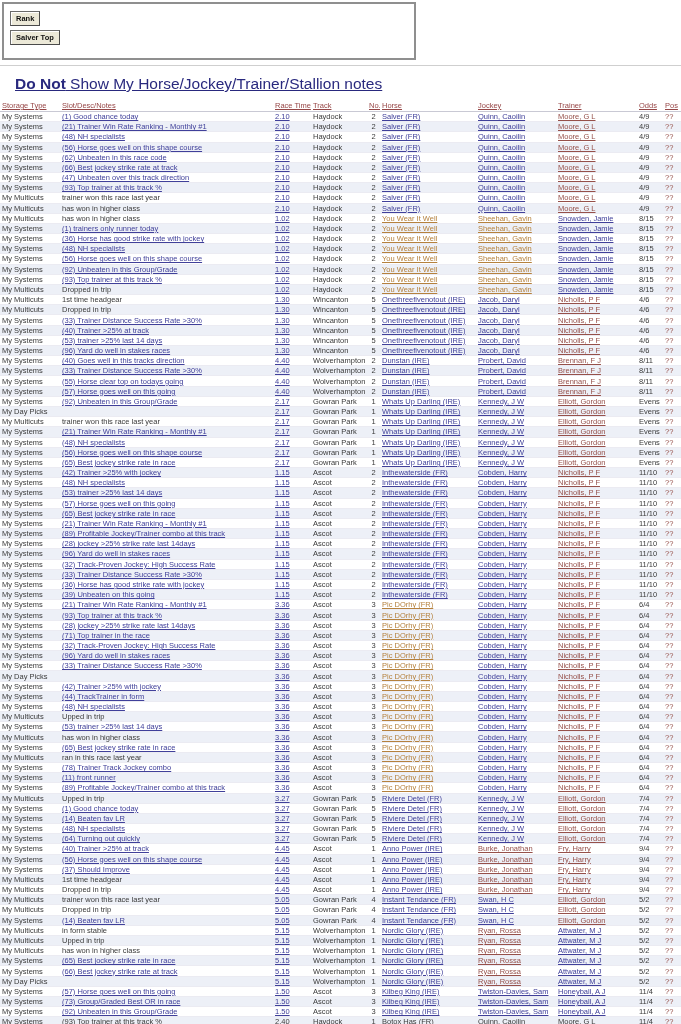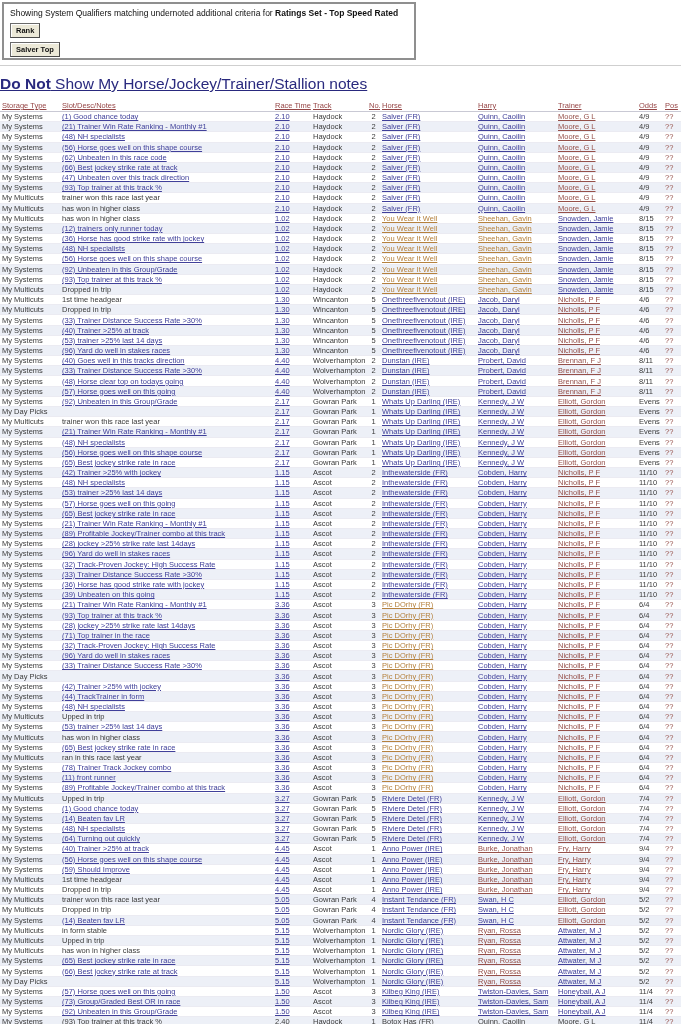--- a/index.html
+++ b/index.html
@@ -15,21 +15,21 @@
   .panel-msg b{font-weight:bold;}
   .btn{
     display:block;background:#ece9d8;color:#111;
     border:1px solid #6a6a6a;border-right-color:#4a4a4a;border-bottom-color:#4a4a4a;
     box-shadow:inset 1px 1px 0 #fff;
     font-weight:bold;font-size:7.5px;padding:2px 5px;margin-top:4px;
     font-family:"Liberation Sans",sans-serif;cursor:pointer;
   }
   .rule{border:0;border-top:1px solid #cfcfcf;margin:5px 0 0 0;}
   .notes-link{
-    display:inline-block;margin:9px 0 7px 0;
+    display:inline-block;margin:9px 0 7px 15px;
     font-size:15.5px;color:#29297e;text-decoration:underline;cursor:pointer;
   }
   .notes-link b{font-weight:bold;}
   table{width:681px;border-collapse:collapse;table-layout:fixed;font-size:7.5px;}
   thead th{
     text-align:left;font-weight:normal;text-decoration:underline;
     padding:1px 2px;white-space:nowrap;overflow:hidden;cursor:pointer;
   }
   thead tr{border-bottom:1px solid #c9c9d4;}
   tbody tr{height:10.18px;}
@@ -44,21 +44,20 @@
   col.c-track{width:56px;} col.c-no{width:13px;} col.c-horse{width:96px;}
   col.c-jockey{width:80px;} col.c-trainer{width:81px;} col.c-odds{width:26px;}
   col.c-pos{width:18px;}
 </style>
 </head>
 <body>
 
 
 
 <div class="panel">
-  <div class="panel-msg"><span>Showing System Qualifiers matching undernoted additional criteria for </span><b>Ratings Set - Top Speed Rated</b></div>
   <button class="btn">Rank</button>
   <button class="btn">Salver Top</button>
 </div>
 
 <hr class="rule">
 
 <a class="notes-link" style="color: rgb(41, 41, 126);"><b>Do Not</b><span> Show My Horse/Jockey/Trainer/Stallion notes</span></a>
 
 <table>
   <colgroup>
@@ -74,21 +73,21 @@
       <col class="c-pos">
   </colgroup>
   <thead>
     <tr id="head-row">
         <th style="color: rgb(150, 70, 70);">Storage Type</th>
         <th style="color: rgb(150, 70, 70);">Slot/Desc/Notes</th>
         <th style="color: rgb(150, 70, 70);">Race Time</th>
         <th style="color: rgb(150, 70, 70);">Track</th>
         <th style="color: rgb(150, 70, 70);">No.</th>
         <th style="color: rgb(150, 70, 70);">Horse</th>
-        <th style="color: rgb(150, 70, 70);">Harry</th>
+        <th style="color: rgb(150, 70, 70);">Jockey</th>
         <th style="color: rgb(150, 70, 70);">Trainer</th>
         <th style="color: rgb(150, 70, 70);">Odds</th>
         <th style="color: rgb(150, 70, 70);">Pos</th>
       </tr>
   </thead>
   <tbody id="tbody">
       <tr>
         <td><span style="color: rgb(58, 58, 58);">My Systems</span></td>
         <td><span class="lk" style="color: rgb(64, 64, 154);">(1) Good chance today</span></td>
         <td><span class="lk" style="color: rgb(64, 64, 154);">2.10</span></td>
@@ -215,21 +214,21 @@
         <td><span style="color: rgb(58, 58, 58);">Haydock</span></td>
         <td class="center"><span style="color: rgb(58, 58, 58);">2</span></td>
         <td><span class="lk" style="color: rgb(181, 129, 61);">You Wear It Well</span></td>
         <td><span class="lk" style="color: rgb(181, 129, 61);">Sheehan, Gavin</span></td>
         <td><span class="lk" style="color: rgb(64, 64, 154);">Snowden, Jamie</span></td>
         <td><span style="color: rgb(58, 58, 58);">8/15</span></td>
         <td><span style="color: rgb(150, 80, 74);">??</span></td>
       </tr>
       <tr>
         <td><span style="color: rgb(58, 58, 58);">My Systems</span></td>
-        <td><span class="lk" style="color: rgb(64, 64, 154);">(12) trainers only runner today</span></td>
+        <td><span class="lk" style="color: rgb(64, 64, 154);">(1) trainers only runner today</span></td>
         <td><span class="lk" style="color: rgb(64, 64, 154);">1.02</span></td>
         <td><span style="color: rgb(58, 58, 58);">Haydock</span></td>
         <td class="center"><span style="color: rgb(58, 58, 58);">2</span></td>
         <td><span class="lk" style="color: rgb(181, 129, 61);">You Wear It Well</span></td>
         <td><span class="lk" style="color: rgb(181, 129, 61);">Sheehan, Gavin</span></td>
         <td><span class="lk" style="color: rgb(64, 64, 154);">Snowden, Jamie</span></td>
         <td><span style="color: rgb(58, 58, 58);">8/15</span></td>
         <td><span style="color: rgb(150, 80, 74);">??</span></td>
       </tr>
       <tr>
@@ -395,21 +394,21 @@
         <td><span style="color: rgb(58, 58, 58);">Wolverhampton</span></td>
         <td class="center"><span style="color: rgb(58, 58, 58);">2</span></td>
         <td><span class="lk" style="color: rgb(64, 64, 154);">Dunstan (IRE)</span></td>
         <td><span class="lk" style="color: rgb(64, 64, 154);">Probert, David</span></td>
         <td><span class="lk" style="color: rgb(150, 80, 74);">Brennan, F J</span></td>
         <td><span style="color: rgb(58, 58, 58);">8/11</span></td>
         <td><span style="color: rgb(150, 80, 74);">??</span></td>
       </tr>
       <tr>
         <td><span style="color: rgb(58, 58, 58);">My Systems</span></td>
-        <td><span class="lk" style="color: rgb(64, 64, 154);">(48) Horse clear top on todays going</span></td>
+        <td><span class="lk" style="color: rgb(64, 64, 154);">(55) Horse clear top on todays going</span></td>
         <td><span class="lk" style="color: rgb(64, 64, 154);">4.40</span></td>
         <td><span style="color: rgb(58, 58, 58);">Wolverhampton</span></td>
         <td class="center"><span style="color: rgb(58, 58, 58);">2</span></td>
         <td><span class="lk" style="color: rgb(64, 64, 154);">Dunstan (IRE)</span></td>
         <td><span class="lk" style="color: rgb(64, 64, 154);">Probert, David</span></td>
         <td><span class="lk" style="color: rgb(150, 80, 74);">Brennan, F J</span></td>
         <td><span style="color: rgb(58, 58, 58);">8/11</span></td>
         <td><span style="color: rgb(150, 80, 74);">??</span></td>
       </tr>
       <tr>
@@ -971,21 +970,21 @@
         <td><span style="color: rgb(58, 58, 58);">Ascot</span></td>
         <td class="center"><span style="color: rgb(58, 58, 58);">1</span></td>
         <td><span class="lk" style="color: rgb(64, 64, 154);">Anno Power (IRE)</span></td>
         <td><span class="lk" style="color: rgb(150, 80, 74);">Burke, Jonathan</span></td>
         <td><span class="lk" style="color: rgb(150, 80, 74);">Fry, Harry</span></td>
         <td><span style="color: rgb(58, 58, 58);">9/4</span></td>
         <td><span style="color: rgb(150, 80, 74);">??</span></td>
       </tr>
       <tr>
         <td><span style="color: rgb(58, 58, 58);">My Systems</span></td>
-        <td><span class="lk" style="color: rgb(64, 64, 154);">(59) Should Improve</span></td>
+        <td><span class="lk" style="color: rgb(64, 64, 154);">(37) Should Improve</span></td>
         <td><span class="lk" style="color: rgb(64, 64, 154);">4.45</span></td>
         <td><span style="color: rgb(58, 58, 58);">Ascot</span></td>
         <td class="center"><span style="color: rgb(58, 58, 58);">1</span></td>
         <td><span class="lk" style="color: rgb(64, 64, 154);">Anno Power (IRE)</span></td>
         <td><span class="lk" style="color: rgb(150, 80, 74);">Burke, Jonathan</span></td>
         <td><span class="lk" style="color: rgb(150, 80, 74);">Fry, Harry</span></td>
         <td><span style="color: rgb(58, 58, 58);">9/4</span></td>
         <td><span style="color: rgb(150, 80, 74);">??</span></td>
       </tr>
       <tr>

